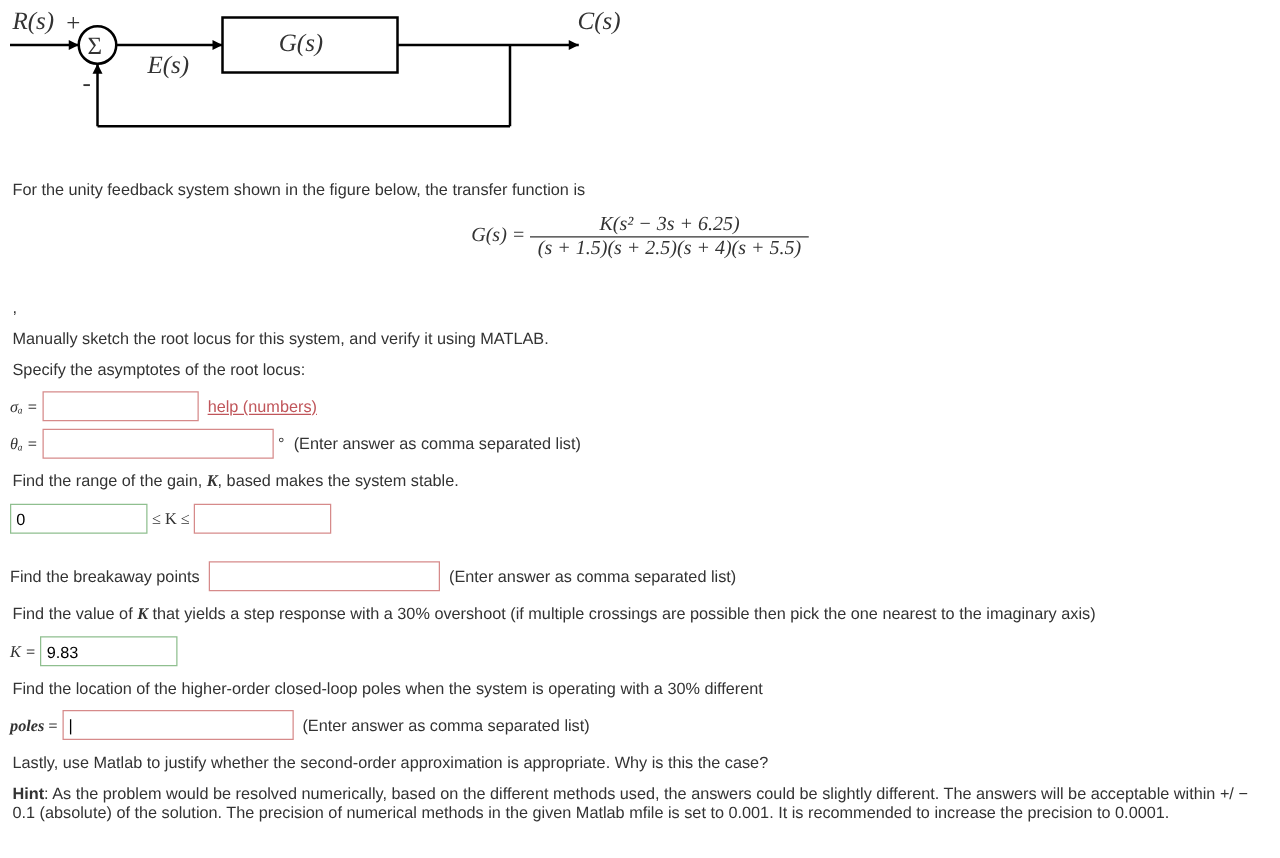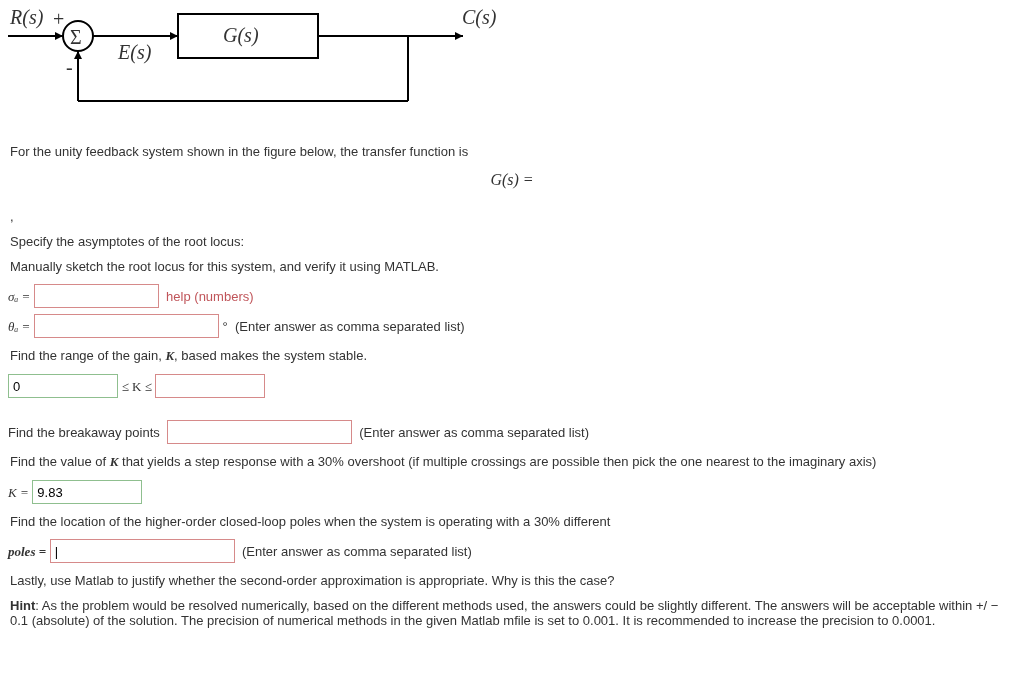--- a/index.html
+++ b/index.html
@@ -22,41 +22,41 @@
     position: absolute;
     font-family: "Times New Roman", serif;
     font-style: italic;
     font-size: 20px;
   }
   .problem p { margin: 10px 2px; }
   .eq-center {
     text-align: center;
     font-family: "Times New Roman", serif;
     font-size: 16px;
-    margin: 12px 0 20px 0;
+    margin: 12px 0 30px 0;
   }
   .frac {
     display: inline-block;
     vertical-align: middle;
     text-align: center;
   }
   .frac .num { display:block; border-bottom:1px solid #333; padding:0 6px; }
   .frac .den { display:block; padding:0 6px; }
   .mathvar { font-family: "Times New Roman", serif; font-style: italic; }
   .mathbold { font-family: "Times New Roman", serif; font-style: italic; font-weight: bold; }
 
   input.answer {
     font-size: 13px;
     padding: 2px 4px;
     height: 18px;
     box-sizing: content-box;
   }
   .field-wrong { border: 1px solid #d68a8a; background:#fff; }
   .field-right { border: 1px solid #8fbf8f; background:#fff; }
-  .help-link { color: #c0555a; cursor: pointer; }
+  .help-link { color: #c0555a; text-decoration: underline; cursor: pointer; }
   .row { margin: 6px 0; }
   .section-gap { margin-top: 22px; }
   .nowrap { white-space: nowrap; }
 
   
   .diagram svg { overflow: visible; }
   .stroke { stroke:#000; stroke-width:2; fill:none; }
   .arrowhead { fill:#000; }
 </style>
 </head>
@@ -91,27 +91,31 @@
   <span class="dlabel" style="left:215px; top:18px;">G(s)</span>
   <span class="dlabel" style="left:416px; top:0;margin-left:38px;">C(s)</span>
 </div>
 
 <div class="problem">
 
   <p>For the unity feedback system shown in the figure below, the transfer function is</p>
 
   <div class="eq-center">
     <span class="mathvar">G(s) =</span>
+    <span class="frac">
+      <span class="num mathvar">K(s² − 3s + 6.25)</span>
+      <span class="den mathvar">(s + 1.5)(s + 2.5)(s + 4)(s + 5.5)</span>
+    </span>
   </div>
 
   <p style="margin-top:4px;">,</p>
 
+  <p>Manually sketch the root locus for this system, and verify it using MATLAB.</p>
+
   <p>Specify the asymptotes of the root locus:</p>
-
-  <p>Manually sketch the root locus for this system, and verify it using MATLAB.</p>
 
   <div class="row nowrap">
     <span class="mathvar">σₐ =</span>
     <input class="answer field-wrong" style="width: 115px;">
     &nbsp;<span class="help-link">help (numbers)</span>
   </div>
 
   <div class="row nowrap">
     <span class="mathvar">θₐ =</span>
     <input class="answer field-wrong" style="width: 175px;">

